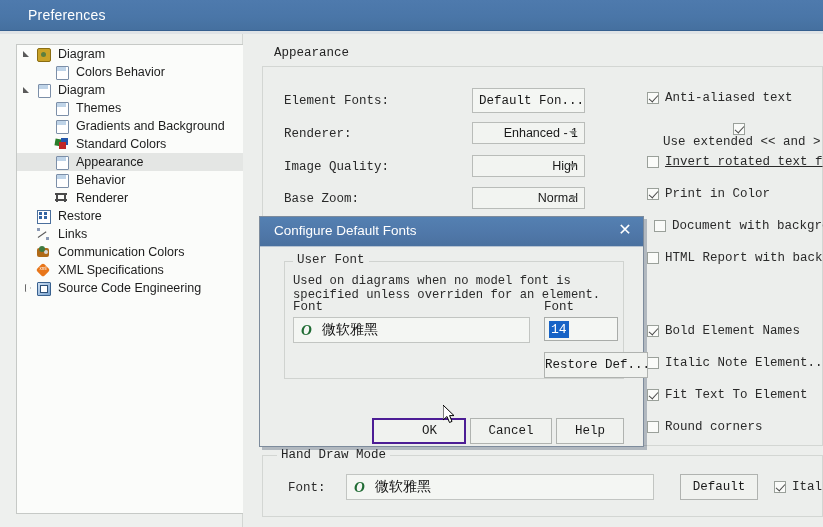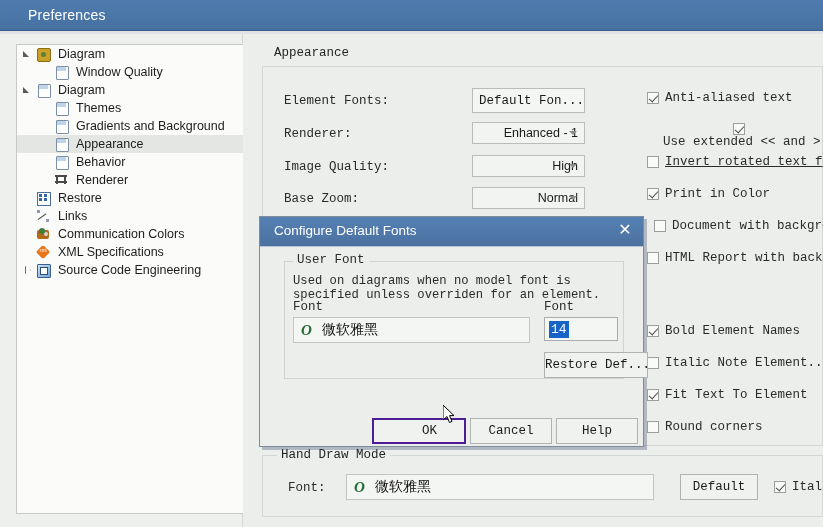--- a/index.html
+++ b/index.html
@@ -465,21 +465,21 @@
     overflow: hidden;
   }
   .btn.focused {
     border: 2px solid #4c1d95;
     line-height: 22px;
     padding-left: 21px;
   }
   .restore-btn { left: 259px; top: 90px; width: 104px; height: 26px; }
   .dlg-actions .ok     { left: 112px; top: 171px; width: 94px; }
   .dlg-actions .cancel { left: 210px; top: 171px; width: 82px; }
-  .dlg-actions .help   { left: 296px; top: 171px; width: 82px; }
+  .dlg-actions .help   { left: 296px; top: 171px; width: 68px; }
 
   
   .cursor {
     position: absolute;
     left: 443px; top: 405px;
     width: 14px; height: 20px;
     pointer-events: none;
     z-index: 50;
   }
 </style>
@@ -496,36 +496,41 @@
   <div class="tree-panel">
     <div class="tree-box" id="tree">
         <div class="tree-row" style="padding-left: 4px;">
           <span class="twisty open"></span>
           <span class="ico ic-gear"></span>
           <span class="label">Diagram</span>
         </div>
         <div class="tree-row" style="padding-left: 22px;">
           <span class="twisty "></span>
           <span class="ico ic-page"></span>
-          <span class="label">Window Quality</span>
+          <span class="label">Colors Behavior</span>
         </div>
         <div class="tree-row" style="padding-left: 4px;">
           <span class="twisty open"></span>
           <span class="ico ic-page"></span>
           <span class="label">Diagram</span>
         </div>
         <div class="tree-row" style="padding-left: 22px;">
           <span class="twisty "></span>
           <span class="ico ic-page"></span>
           <span class="label">Themes</span>
         </div>
         <div class="tree-row" style="padding-left: 22px;">
           <span class="twisty "></span>
           <span class="ico ic-page"></span>
           <span class="label">Gradients and Background</span>
+        </div>
+        <div class="tree-row" style="padding-left: 22px;">
+          <span class="twisty "></span>
+          <span class="ico ic-colors"></span>
+          <span class="label">Standard Colors</span>
         </div>
         <div class="tree-row selected" style="padding-left: 22px;">
           <span class="twisty "></span>
           <span class="ico ic-page"></span>
           <span class="label">Appearance</span>
         </div>
         <div class="tree-row" style="padding-left: 22px;">
           <span class="twisty "></span>
           <span class="ico ic-page"></span>
           <span class="label">Behavior</span>

